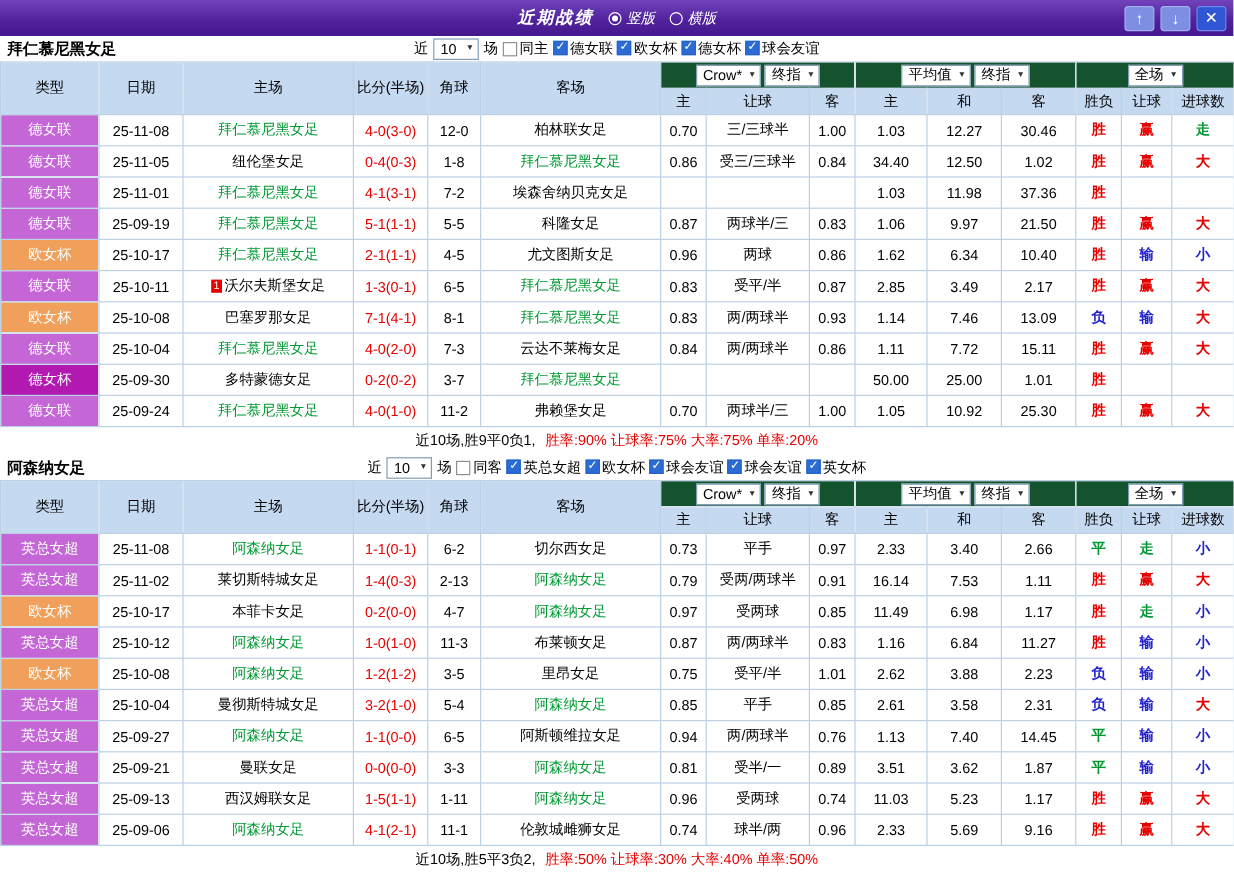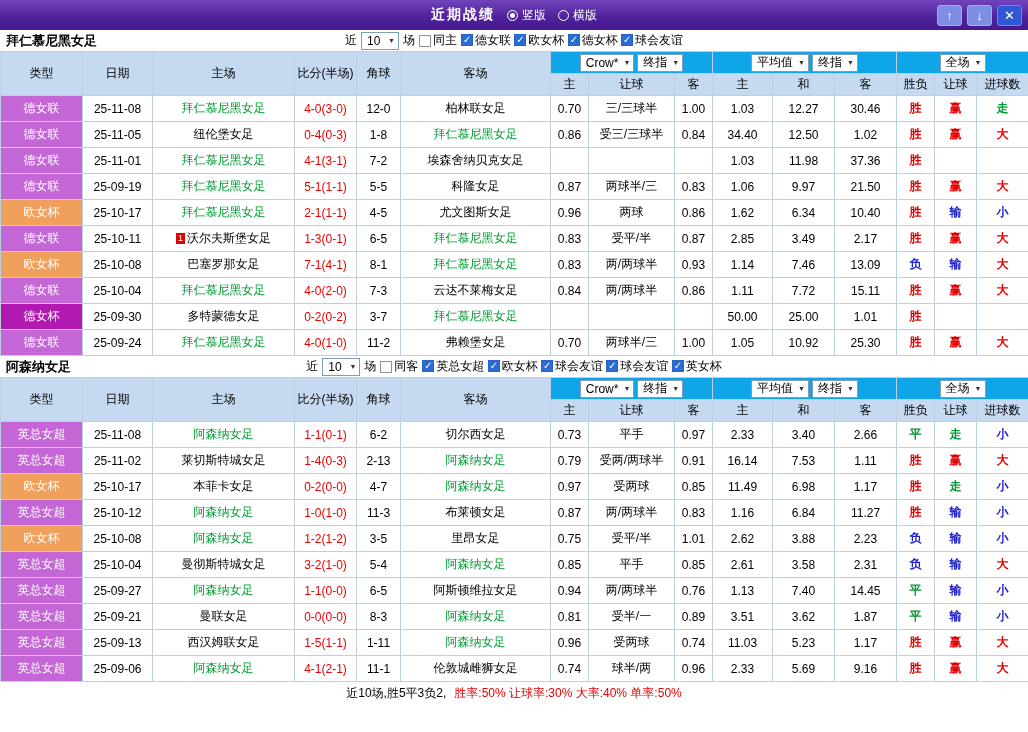--- a/index.html
+++ b/index.html
@@ -1,21 +1,21 @@
 <!DOCTYPE html>
 <html><head>
 <meta charset="utf-8">
 <style>
   * { box-sizing: border-box; margin: 0; padding: 0; }
   html, body { width: 1028px; }
   body { font-family: "Liberation Sans", "DejaVu Sans", sans-serif; font-size: 12px; background: #fff; color: #000; }
 
   
   .titlebar { height: 30px; background: linear-gradient(180deg, #7243bb, #50239c 55%, #45188f); display: flex; align-items: center; position: relative; }
-  .tb-center { flex: 1; display: flex; justify-content: center; align-items: center; gap: 12px; color: #fff; }
+  .tb-center { flex: 1; display: flex; justify-content: center; align-items: center; gap: 12px; color: #fff; font-style: italic; }
   .tb-title { font-size: 14px; font-weight: bold; letter-spacing: 2px; }
   .radio-item { display: inline-flex; align-items: center; gap: 4px; cursor: pointer; }
   .radio { width: 11px; height: 11px; border: 1px solid #fff; border-radius: 50%; position: relative; display: inline-block; }
   .radio.on::after { content: ""; position: absolute; left: 2px; top: 2px; width: 5px; height: 5px; border-radius: 50%; background: #fff; }
   .tb-buttons { position: absolute; right: 6px; display: flex; gap: 5px; }
   .tbtn { width: 25px; height: 21px; border-radius: 3px; color: #fff; display: flex; align-items: center; justify-content: center; cursor: pointer; font-size: 13px; }
   .up, .down { background: #7e8ee2; border: 1px solid #a0aef0; }
   .close { background: #2e56d5; border: 1px solid #6c86ea; font-weight: bold; }
 
   
@@ -28,21 +28,21 @@
   .cb.on::after { content: "✓"; position: absolute; color: #fff; font-size: 10px; font-weight: bold; left: 1px; top: -1px; }
   .dd { display: inline-flex; align-items: center; border: 1px solid #7f9db9; background: #fff; height: 18px; padding: 0 3px 0 5px; gap: 5px; cursor: pointer; }
   .dd .arrow { font-size: 7px; color: #333; }
   .dd-count { min-width: 38px; justify-content: space-between; }
 
   
   table.grid { border-collapse: collapse; table-layout: fixed; width: 1028px; }
   .grid th, .grid td { border: 1px solid #bcd0e4; text-align: center; overflow: hidden; white-space: nowrap; }
   .grid thead th { font-weight: normal; }
   .bluehdr { background: #c5d9f1; height: 22px; }
-  .ddcell { background: #0ea5e9; border-top: none; border-left: none; border-right: none; height: 22px; }
+  .ddcell { background: #14532d; border-top: none; border-left: none; border-right: none; height: 22px; }
   .ddcell .wrap { display: flex; justify-content: center; gap: 3px; }
   .grid td { height: 26px; }
   td.league { color: #fff; }
   td.score { color: #e60000; }
   td.verdict { font-weight: bold; }
   .rank { display: inline-block; background: #e60000; color: #fff; font-size: 9px; line-height: 11px; height: 11px; padding: 0 2px; margin-right: 2px; vertical-align: 1px; }
 
   .summary { height: 23px; display: flex; align-items: center; justify-content: center; gap: 8px; }
   .sum-red { color: #e60000; }
 </style>
@@ -351,20 +351,24 @@
     <td class="num">1.00</td>
     <td class="num">1.05</td>
     <td class="num">10.92</td>
     <td class="num">25.30</td>
     <td class="verdict" style="color: rgb(230, 0, 0);">胜</td>
     <td class="verdict" style="color: rgb(230, 0, 0);">赢</td>
     <td class="verdict" style="color: rgb(230, 0, 0);">大</td>
   </tr>
 </tbody>
   </table>
+  <div class="summary">
+    <span>近10场,胜9平0负1,</span>
+    <span class="sum-red">胜率:90% 让球率:75% 大率:75% 单率:20%</span>
+  </div>
 </div>
 
 <div class="section">
   <div class="filter-row">
     <span class="team-title">阿森纳女足</span>
     <div class="filters">
       <span>近</span>
       <span class="dd dd-count">
           <span>10</span>
           <span class="arrow">▼</span>
@@ -598,21 +602,21 @@
     <td class="verdict" style="color: rgb(0, 153, 51);">平</td>
     <td class="verdict" style="color: rgb(34, 34, 204);">输</td>
     <td class="verdict" style="color: rgb(34, 34, 204);">小</td>
   </tr>
 
   <tr>
     <td class="league" style="background: rgb(196, 102, 214);">英总女超</td>
     <td class="date">25-09-21</td>
     <td class="home">曼联女足</td>
     <td class="score">0-0(0-0)</td>
-    <td class="corner">8-3</td>
+    <td class="corner">3-3</td>
     <td class="away" style="color: rgb(0, 153, 51);">阿森纳女足</td>
     <td class="num">0.81</td>
     <td class="num">受半/一</td>
     <td class="num">0.89</td>
     <td class="num">3.51</td>
     <td class="num">3.62</td>
     <td class="num">1.87</td>
     <td class="verdict" style="color: rgb(0, 153, 51);">平</td>
     <td class="verdict" style="color: rgb(34, 34, 204);">输</td>
     <td class="verdict" style="color: rgb(34, 34, 204);">小</td>

